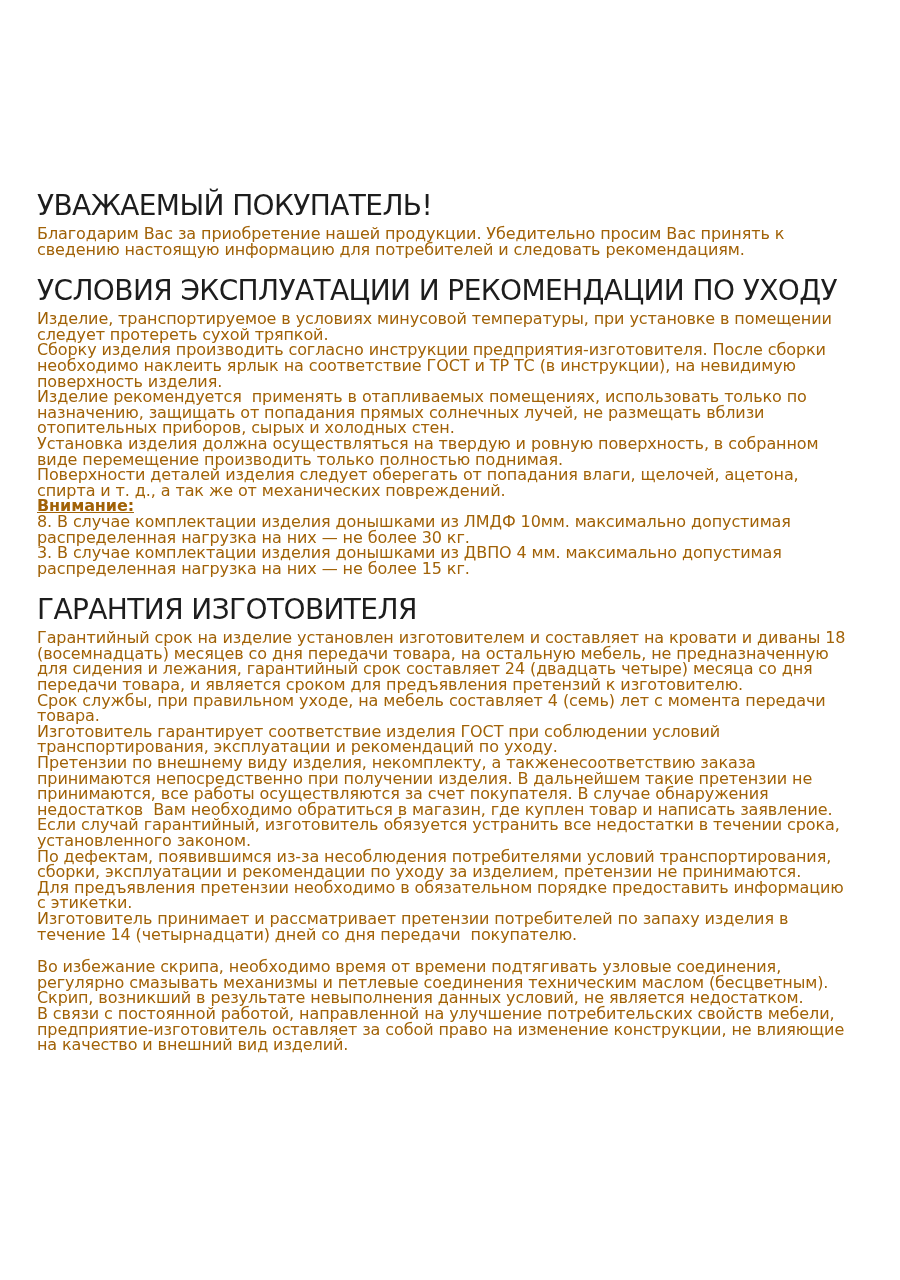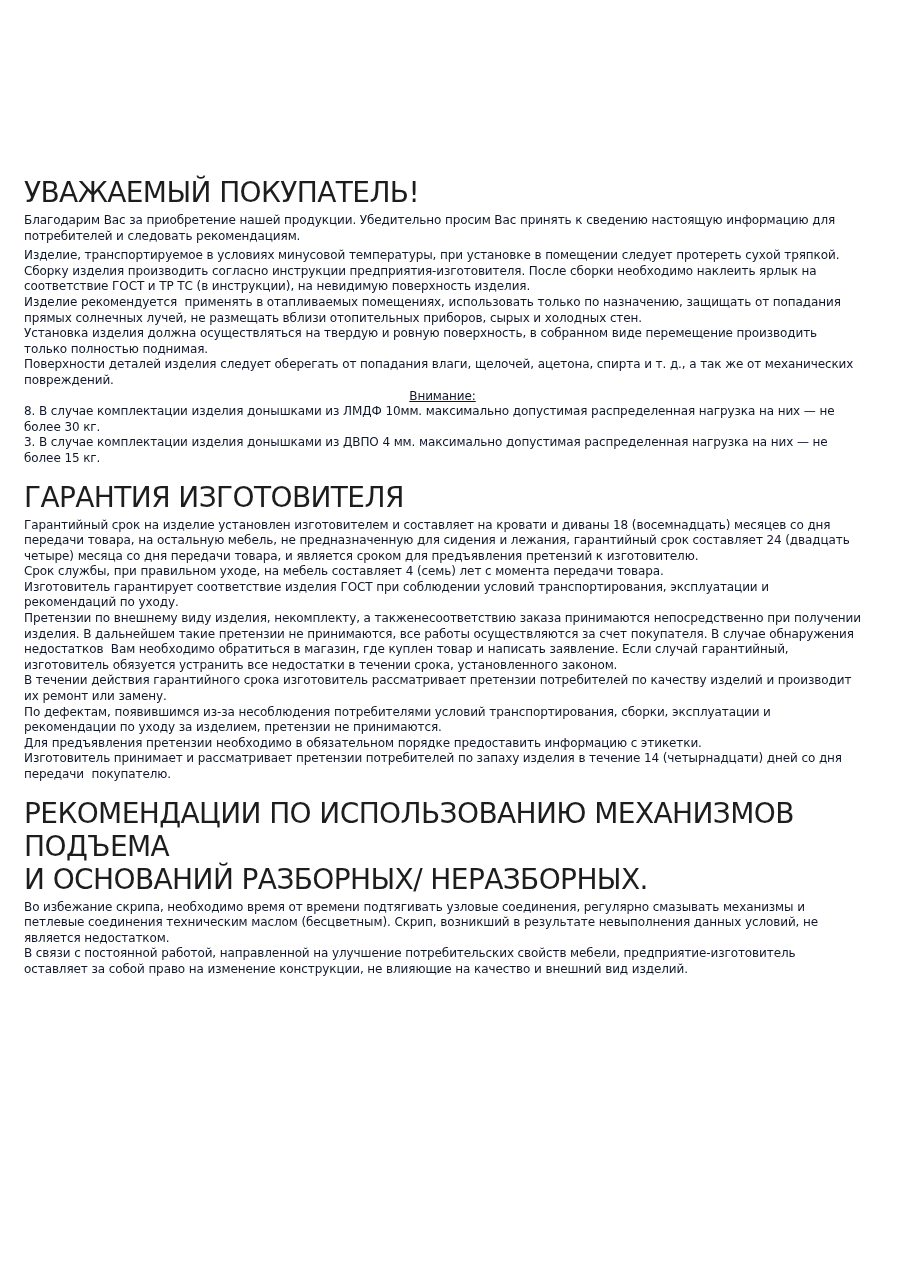--- a/index.html
+++ b/index.html
@@ -14,82 +14,77 @@
     font-family: "DejaVu Sans", "Liberation Sans", sans-serif;
     color: #212121;
     overflow: hidden;
   }
   .page {
     box-sizing: border-box;
     width: 900px;
     height: 1280px;
     padding: 172px 35px 0 20px;
   }
-  .doc-section { margin: 4px; }
+  .doc-section { margin: 17px; }
   .doc-heading {
     font-size: 28px;
     line-height: 33px;
     font-weight: normal;
     letter-spacing: -0.6px;
     margin: 14px 0 4px 0;
     color: #1d1d1d;
   }
   .doc-heading.first {
     margin-top: 0;
   }
   .doc-heading .h-line { display: block; }
   .doc-par {
     margin: 0;
-    font-size: 12px;
+    font-size: 16px;
     line-height: 15.6px;
     letter-spacing: -0.1px;
     white-space: pre-wrap;
-    color: #0f172a;
+    color: #a16207;
   }
   .attention-label {
-    font-weight: normal;
+    font-weight: bold;
     text-decoration: underline;
-    text-align: center;
   }
 </style>
 </head>
 <body>
 
 <div class="page">
 
   <section class="doc-section">
     <h1 class="doc-heading first">УВАЖАЕМЫЙ ПОКУПАТЕЛЬ!</h1>
     <p class="doc-par">Благодарим Вас за приобретение нашей продукции. Убедительно просим Вас принять к сведению настоящую информацию для потребителей и следовать рекомендациям.</p>
   </section>
 
   <section class="doc-section">
+    <h2 class="doc-heading">УСЛОВИЯ ЭКСПЛУАТАЦИИ И РЕКОМЕНДАЦИИ ПО УХОДУ</h2>
     <p class="doc-par">Изделие, транспортируемое в условиях минусовой температуры, при установке в помещении следует протереть сухой тряпкой.</p>
     <p class="doc-par">Сборку изделия производить согласно инструкции предприятия-изготовителя. После сборки необходимо наклеить ярлык на соответствие ГОСТ и ТР ТС (в инструкции), на невидимую поверхность изделия.</p>
     <p class="doc-par">Изделие рекомендуется  применять в отапливаемых помещениях, использовать только по назначению, защищать от попадания прямых солнечных лучей, не размещать вблизи отопительных приборов, сырых и холодных стен.</p>
     <p class="doc-par">Установка изделия должна осуществляться на твердую и ровную поверхность, в собранном виде перемещение производить только полностью поднимая.</p>
     <p class="doc-par">Поверхности деталей изделия следует оберегать от попадания влаги, щелочей, ацетона, спирта и т. д., а так же от механических повреждений.</p>
     <p class="doc-par attention-label">Внимание:</p>
     <p class="doc-par">8. В случае комплектации изделия донышками из ЛМДФ 10мм. максимально допустимая распределенная нагрузка на них — не более 30 кг.</p>
     <p class="doc-par">3. В случае комплектации изделия донышками из ДВПО 4 мм. максимально допустимая распределенная нагрузка на них — не более 15 кг.</p>
   </section>
 
   <section class="doc-section">
     <h2 class="doc-heading">ГАРАНТИЯ ИЗГОТОВИТЕЛЯ</h2>
     <p class="doc-par">Гарантийный срок на изделие установлен изготовителем и составляет на кровати и диваны 18 (восемнадцать) месяцев со дня передачи товара, на остальную мебель, не предназначенную для сидения и лежания, гарантийный срок составляет 24 (двадцать четыре) месяца со дня передачи товара, и является сроком для предъявления претензий к изготовителю.</p>
     <p class="doc-par">Срок службы, при правильном уходе, на мебель составляет 4 (семь) лет с момента передачи товара.</p>
     <p class="doc-par">Изготовитель гарантирует соответствие изделия ГОСТ при соблюдении условий транспортирования, эксплуатации и рекомендаций по уходу.</p>
     <p class="doc-par">Претензии по внешнему виду изделия, некомплекту, а такженесоответствию заказа принимаются непосредственно при получении изделия. В дальнейшем такие претензии не принимаются, все работы осуществляются за счет покупателя. В случае обнаружения недостатков  Вам необходимо обратиться в магазин, где куплен товар и написать заявление. Если случай гарантийный, изготовитель обязуется устранить все недостатки в течении срока, установленного законом.</p>
-    <p class="doc-par">В течении действия гарантийного срока изготовитель рассматривает претензии потребителей по качеству изделий и производит их ремонт или замену.</p>
     <p class="doc-par">По дефектам, появившимся из-за несоблюдения потребителями условий транспортирования, сборки, эксплуатации и рекомендации по уходу за изделием, претензии не принимаются.</p>
     <p class="doc-par">Для предъявления претензии необходимо в обязательном порядке предоставить информацию с этикетки.</p>
     <p class="doc-par">Изготовитель принимает и рассматривает претензии потребителей по запаху изделия в течение 14 (четырнадцати) дней со дня передачи  покупателю.</p>
   </section>
 
   <section class="doc-section">
-    <h2 class="doc-heading">
-        <span class="h-line">РЕКОМЕНДАЦИИ ПО ИСПОЛЬЗОВАНИЮ МЕХАНИЗМОВ ПОДЪЕМА</span>
-        <span class="h-line">И ОСНОВАНИЙ РАЗБОРНЫХ/ НЕРАЗБОРНЫХ.</span>
-      </h2>
     <p class="doc-par">Во избежание скрипа, необходимо время от времени подтягивать узловые соединения, регулярно смазывать механизмы и петлевые соединения техническим маслом (бесцветным). Скрип, возникший в результате невыполнения данных условий, не является недостатком.</p>
     <p class="doc-par">В связи с постоянной работой, направленной на улучшение потребительских свойств мебели, предприятие-изготовитель оставляет за собой право на изменение конструкции, не влияющие на качество и внешний вид изделий.</p>
   </section>
 
 </div>
 
 </body></html>

